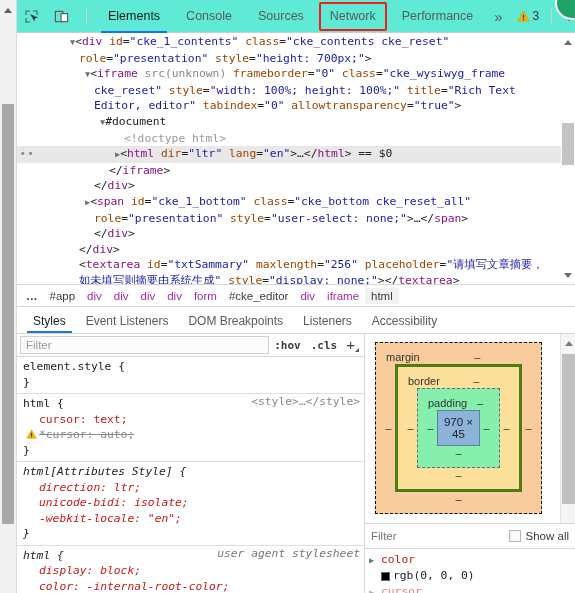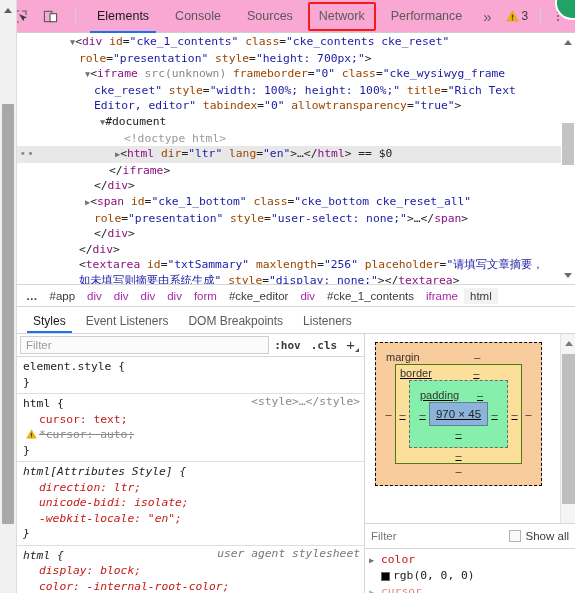--- a/index.html
+++ b/index.html
@@ -40,23 +40,23 @@
     position: absolute;
     left: 2px; top: 104px;
     width: 12px; height: 420px;
     background: #a8a8a8;
     border-radius: 1px;
   }
 
   
   .toolbar {
     position: relative;
-    margin-left: 0;
+    margin-left: 11px;
     height: 33px;
-    background: #f9a8d4;
+    background: #5eead4;
     border-bottom: 1px solid #cdcdcd;
     display: flex;
     align-items: center;
     flex: 0 0 33px;
     z-index: 20;
   }
   .tb-icons { display: flex; align-items: center; padding-left: 7px; gap: 4px; }
   .tb-ico {
     width: 26px; height: 24px;
     display: flex; align-items: center; justify-content: center;
@@ -351,23 +351,23 @@
 
   .bm-margin {
     background: #f9cc9d;
     border: 1px dashed #000000;
     padding: 6px;
     position: relative;
     width: 167px;
   }
   .bm-border {
     background: #fddf9c;
-    border: 1px solid #4d7c0f;
-    position: relative;
-    text-decoration: underline;
+    border: 3px solid #4d7c0f;
+    padding: 6px;
+    position: relative;
   }
   .bm-padding {
     background: #86efac;
     border: 1px dashed #6d6d6d;
     padding: 6px;
     position: relative;
   }
   .bm-content {
     background: #8cb3d9;
     border: 1px solid #5f7f9f;
@@ -536,30 +536,30 @@
   <div class="crumbs" id="crumbs">
       <span class="crumb dots">…</span>
       <span class="crumb id">#app</span>
       <span class="crumb">div</span>
       <span class="crumb">div</span>
       <span class="crumb">div</span>
       <span class="crumb">div</span>
       <span class="crumb">form</span>
       <span class="crumb id">#cke_editor</span>
       <span class="crumb">div</span>
-      <span class="crumb id">#cke_1_contents</span>
       <span class="crumb">iframe</span>
       <span class="crumb sel">html</span>
     </div>
 
   <div class="side-tabs" id="side-tabs">
       <div class="stab active">Styles</div>
       <div class="stab">Event Listeners</div>
       <div class="stab">DOM Breakpoints</div>
       <div class="stab">Listeners</div>
+      <div class="stab">Accessibility</div>
     </div>
 
   <div class="panes">
 
     <div class="styles-pane">
       <div class="filter-row">
         <input class="filter-input" placeholder="Filter" style="">
         <div class="hov-btn">:hov</div>
         <div class="cls-btn">.cls</div>
         <div class="plus-btn">

